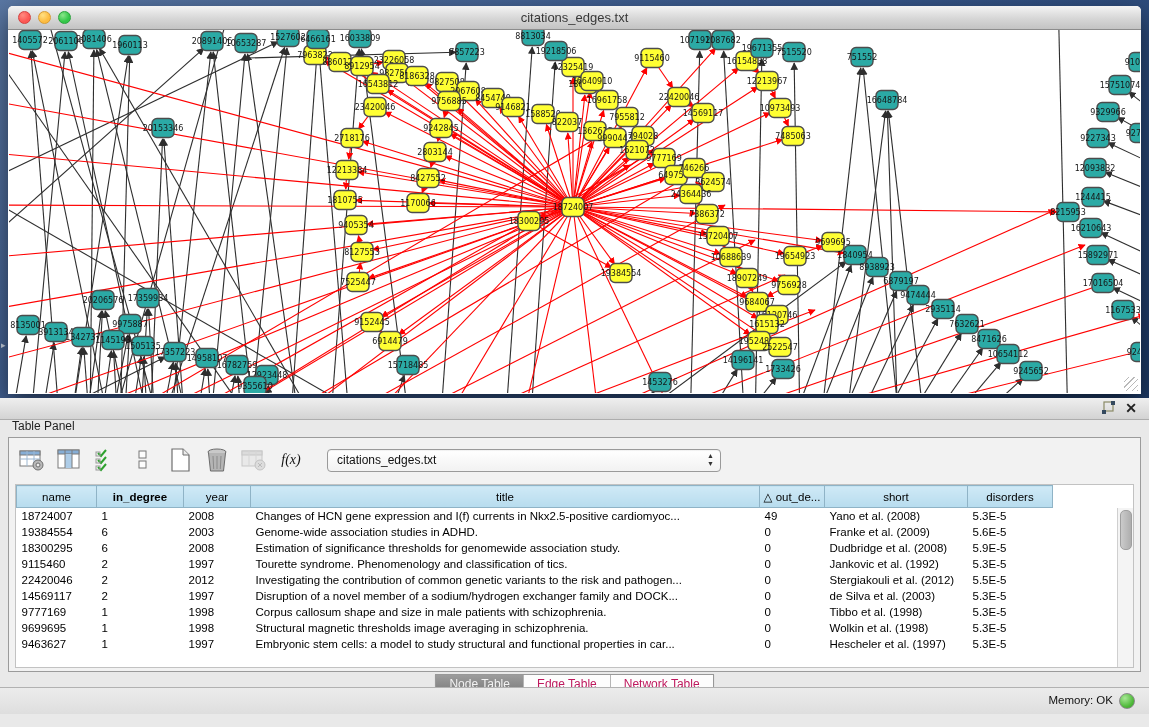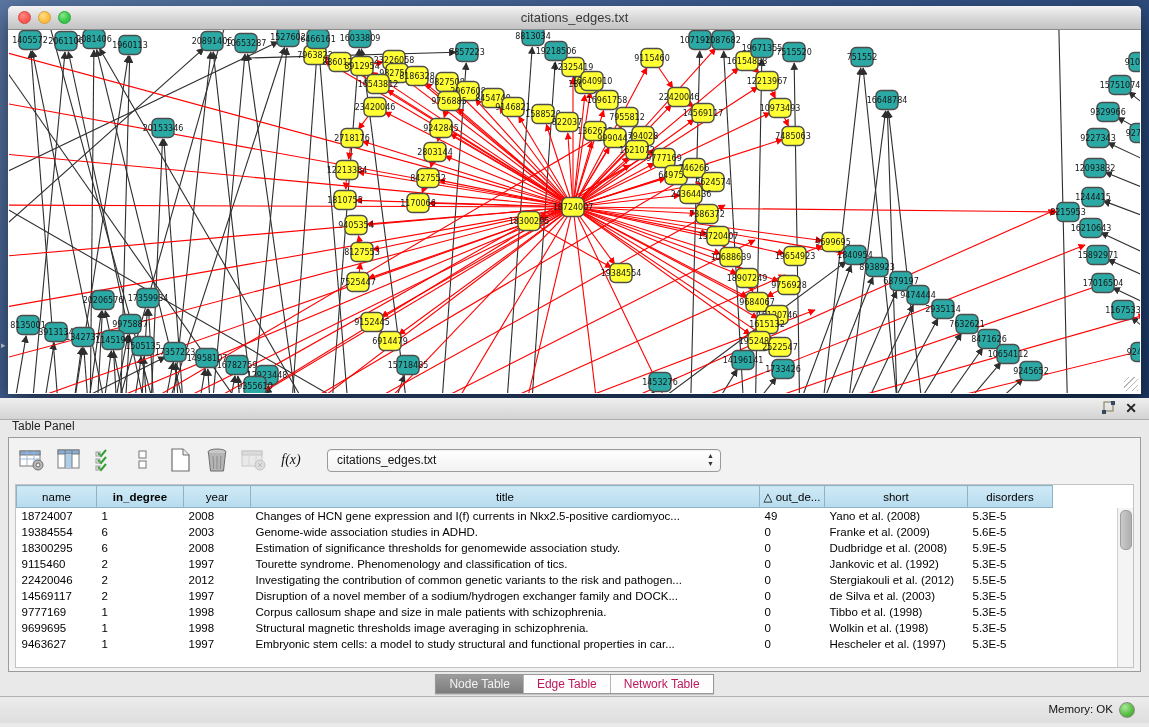--- a/index.html
+++ b/index.html
@@ -45,21 +45,21 @@
   table.data td{font-size:11.5px;color:#000;height:16px;padding:0 5px;white-space:nowrap;overflow:hidden;}
   .vscroll{position:absolute;top:23px;right:0;bottom:0;width:15px;background:#f4f4f4;border-left:1px solid #cfcfcf;}
   .vthumb{position:absolute;left:2px;top:2px;width:10px;height:38px;border-radius:5px;
     background:linear-gradient(90deg,#cbcbcb,#aeaeae);border:1px solid #9f9f9f;}
   .tabs-row{position:absolute;left:0;right:0;top:276px;display:flex;justify-content:center;}
   .seg{display:inline-flex;border:1px solid #989898;border-radius:0;overflow:hidden;
     background:#fdfdfd;box-shadow:0 1px 1px rgba(0,0,0,.15);}
   .seg .tab{font-size:12px;padding:2px 13px;color:#be185d;border-left:1px solid #b5b5b5;cursor:default;}
   .seg .tab:first-child{border-left:none;}
   .seg .tab.sel{background:linear-gradient(#9c9c9c,#7c7c7c);color:#f3f3f3;}
-  .statusbar{position:absolute;left:0;right:0;bottom:4px;height:26px;border-top:1px solid #b2b2b2;
+  .statusbar{position:absolute;left:0;right:0;bottom:13px;height:26px;border-top:1px solid #b2b2b2;
     background:linear-gradient(#ececec,#dedede);}
   .mem{position:absolute;right:36px;top:6px;font-size:11.5px;color:#111;}
   .memdot{position:absolute;right:14px;top:5px;width:14px;height:14px;border-radius:50%;
     background:radial-gradient(circle at 35% 30%,#a8e896,#4db838 65%,#3da02c);border:1px solid #8a8a8a;}
 </style>
 </head>
 <body>
 
 <div class="stage">
 

